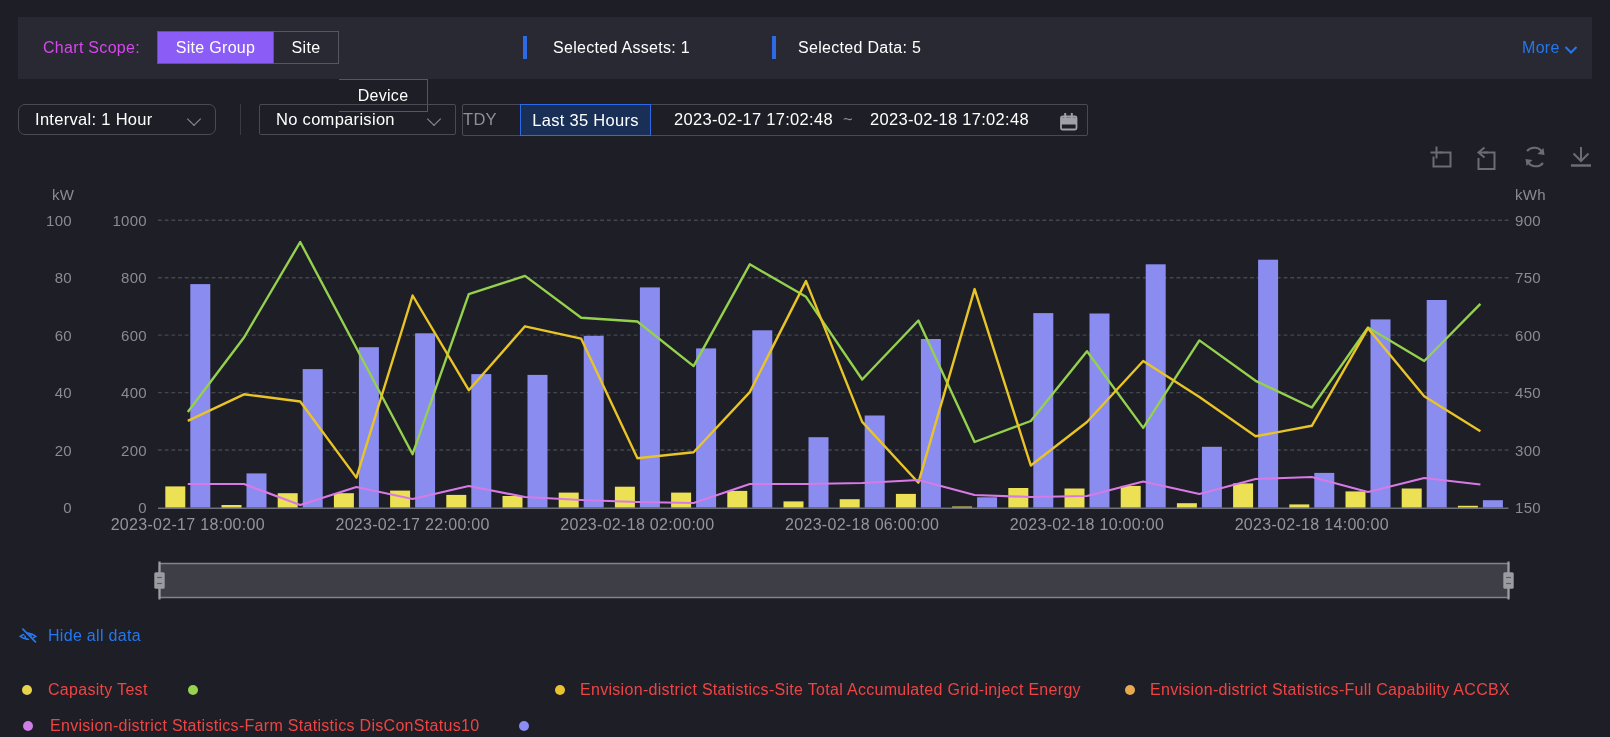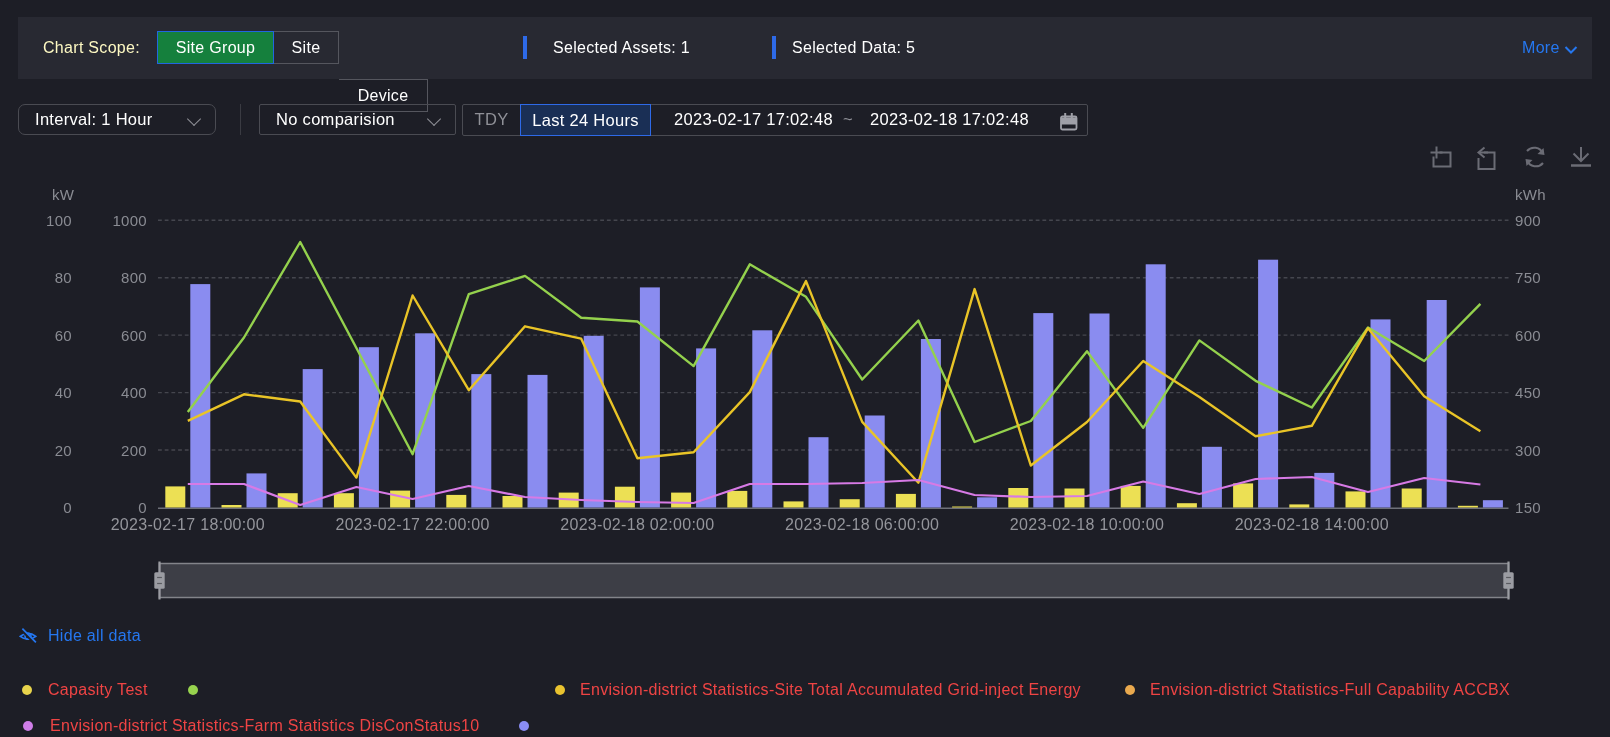--- a/index.html
+++ b/index.html
@@ -1,25 +1,25 @@
 <!DOCTYPE html>
 <html><head>
 <meta charset="utf-8">
 <style>
   * { margin:0; padding:0; box-sizing:border-box; }
   html,body { background:#1d1e26; width:1610px; height:737px; overflow:hidden;
     font-family:"Liberation Sans", sans-serif; letter-spacing:0.3px; }
   #app { position:relative; width:1610px; height:737px; background:#1d1e26; }
   .abs { position:absolute; }
   #topbar { position:absolute; left:18px; top:17px; width:1574px; height:62px; background:#282932; }
-  #topbar .lbl { position:absolute; left:25px; top:12px; height:38px; line-height:38px; color:#fef9c3; font-size:16px; }
+  #topbar .lbl { position:absolute; left:25px; top:12px; height:38px; line-height:38px; color:#d946ef; font-size:16px; }
   #scope { position:absolute; left:139px; top:13.5px; height:33px; display:flex; }
   #scope .btn { height:33px; line-height:31px; text-align:center; color:#fff; font-size:16px;
      border:1px solid #55565e; background:transparent; }
-  #scope .btn.active { background:#15803d; border-color:#2166e0; }
+  #scope .btn.active { background:#8b5cf6; border-color:#2166e0; }
   .selitem { position:absolute; top:12px; height:38px; line-height:38px; color:#fff; font-size:16px; }
   .selitem .bar { position:absolute; left:0; top:7px; width:4px; height:23px; background:#2e6ae8; }
   #more { position:absolute; left:1504px; width:40px; top:12px; height:38px; line-height:38px; color:#2577f0; font-size:16px; }
   .ctrlbox { position:absolute; top:104px; height:31px; border:1px solid #4a4b52; border-radius:2px;
      color:#fff; font-size:16.5px; line-height:29px; }
   .chev { display:inline-block; width:10px; height:10px; border-right:1.6px solid #8f9097; border-bottom:1.6px solid #8f9097;
      transform:rotate(45deg); }
   #legend, #hide { font-size:16px; }
   .tick { font-size:15px; fill:#8a8c93; font-family:"Liberation Sans",sans-serif; }
   .xtick { font-size:16px; fill:#94959b; font-family:"Liberation Sans",sans-serif; }
@@ -30,36 +30,36 @@
 <body>
 <div id="app">
   <div id="topbar">
     <div class="lbl">Chart Scope:</div>
     <div id="scope">
       <div class="btn active" style="width:117px;">Site Group</div>
       <div class="btn" style="width:65px; border-left:none;">Site</div>
       <div class="btn" style="width:89px; border-left:none;margin-top:48px;">Device</div>
     </div>
     <div class="selitem" style="left:505px; padding-left:30px;"><span class="bar"></span>Selected Assets: 1</div>
-    <div class="selitem" style="left:754px; padding-left:20px;"><span class="bar"></span>Selected Data: 5</div>
+    <div class="selitem" style="left:754px; padding-left:26px;"><span class="bar"></span>Selected Data: 5</div>
     <div id="more">More</div>
     <svg class="abs" style="left:1545px; top:26px;" width="16" height="14" viewBox="0 0 16 14">
       <path d="M2.5 4 L8 9.5 L13.5 4" fill="none" stroke="#2577f0" stroke-width="2"></path>
     </svg>
   </div>
 
   <div class="ctrlbox" style="left:18px; width:198px; padding-left:16px;border-radius:7px;">Interval: 1 Hour
     <span class="chev" style="position:absolute; right:16px; top:9px;"></span></div>
   <div class="abs" style="left:240px; top:104px; width:1px; height:31px; background:#3a3b42;"></div>
   <div class="ctrlbox" style="left:259px; width:197px; padding-left:16px;">No comparision
     <span class="chev" style="position:absolute; right:16px; top:9px;"></span></div>
   <div class="ctrlbox" style="left:462px; width:626px; height:32px; padding:0;">
-    <div class="abs" style="left:0; top:0; width:57px; text-align:center; color:#8f9097;">TDY</div>
+    <div class="abs" style="left:0; top:0; width:57px; color:#8f9097;">TDY</div>
     <div class="abs" style="left:57px; top:-1px; width:131px; height:32px; background:#1a2f55;
-         border:1px solid #2e6ae8; text-align:center; line-height:30px;">Last 24 Hours</div>
+         border:1px solid #2e6ae8; text-align:center; line-height:30px;">Last 35 Hours</div>
     <div class="abs" style="left:211px; top:0;">2023-02-17 17:02:48</div>
     <div class="abs" style="left:380px; top:0; color:#8f9097;">~</div>
     <div class="abs" style="left:407px; top:0;">2023-02-18 17:02:48</div>
     <svg class="abs" style="left:597px; top:7px;" width="18" height="19" viewBox="0 0 18 19">
       <rect x="1" y="4.5" width="15.5" height="13" rx="1.5" fill="none" stroke="#9fa0a8" stroke-width="1.8"></rect>
       <path d="M1 5.5 h15.5 v7 h-15.5 z" fill="#9fa0a8"></path>
       <line x1="5.2" y1="1" x2="5.2" y2="7" stroke="#9fa0a8" stroke-width="2"></line>
       <line x1="11.8" y1="1" x2="11.8" y2="7" stroke="#9fa0a8" stroke-width="2"></line>
     </svg>
   </div>

